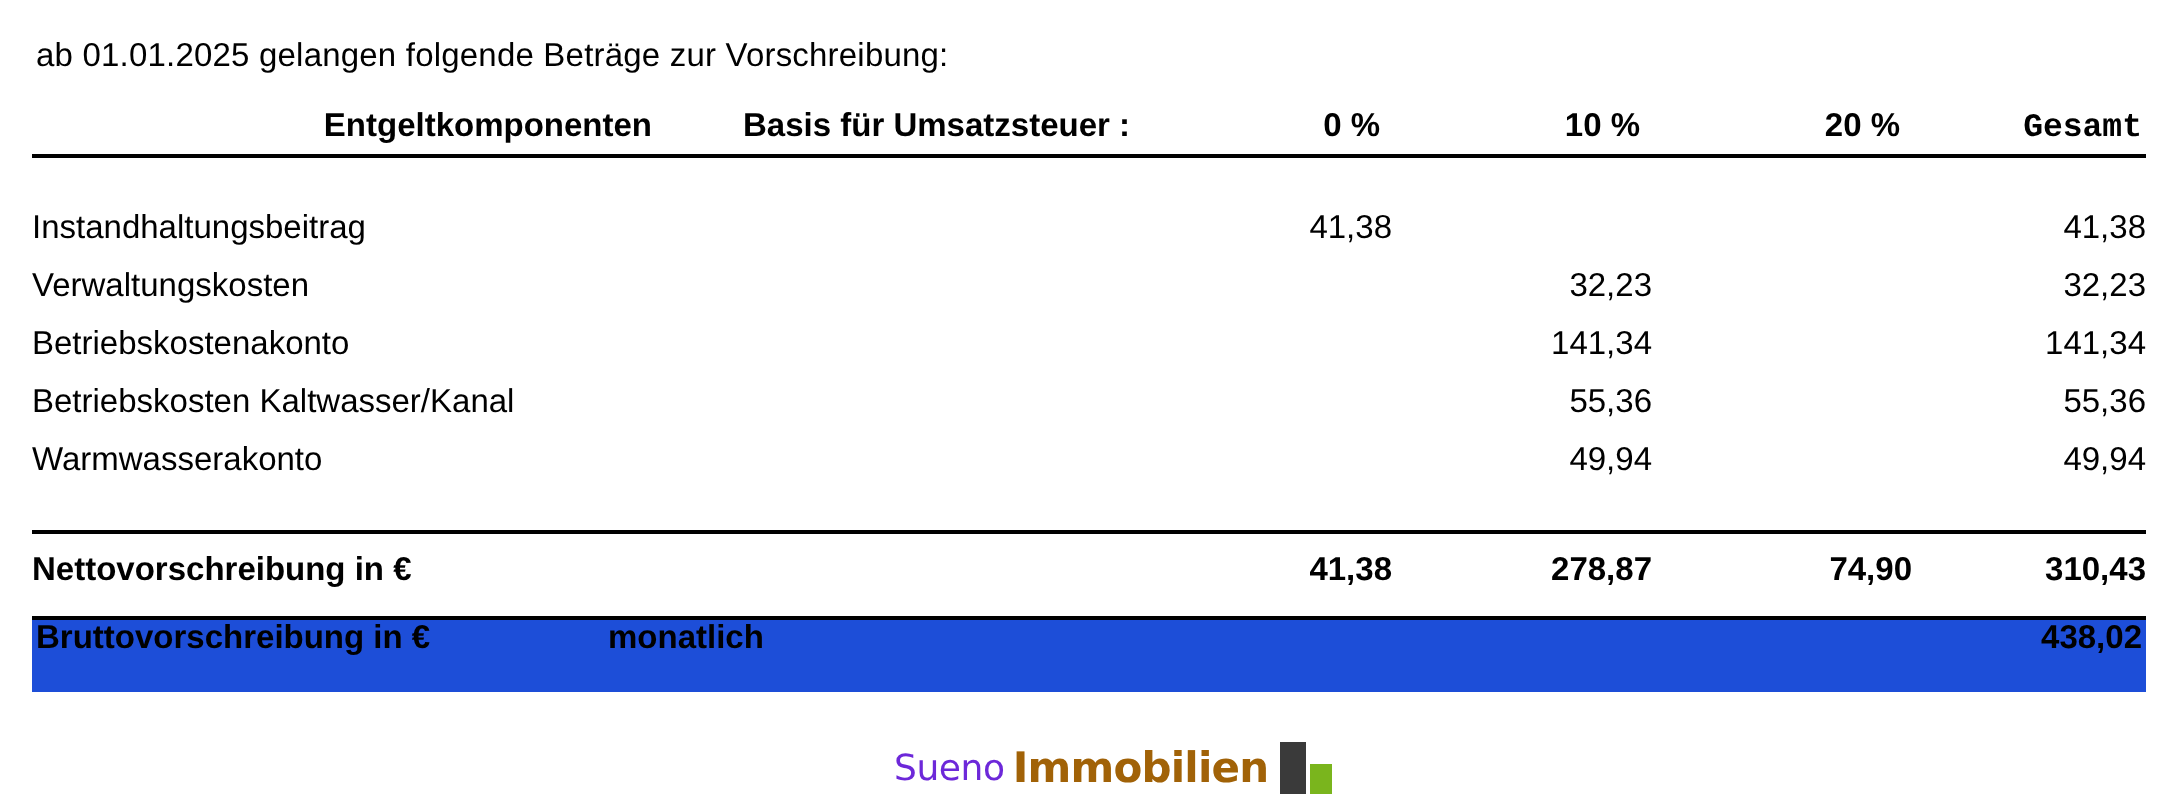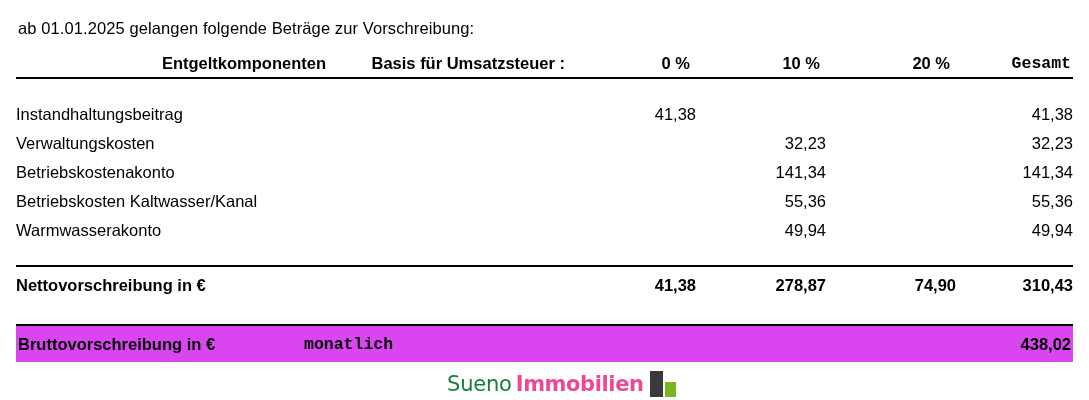--- a/index.html
+++ b/index.html
@@ -74,64 +74,62 @@
   }
   .spacer-row td {
     height: 10px;
     padding: 0;
     border: none;
   }
 
   .gross {
     position: relative;
     width: 1057px;
-    margin-top: 24px;
-    background: #d946ef;
+    margin-top: 8px;
+    background: #1d4ed8;
     border-top: 2px solid #000;
     height: 36px;
     display: flex;
-    align-items: center;
     font-weight: bold;
     font-size: 16.5px;
   }
   .gross .g-label {
     width: 288px;
     padding-left: 2px;
     box-sizing: border-box;
   }
   .gross .g-period {
     flex: 1 1 auto;
-    font-family: Liberation Mono, monospace;
   }
   .gross .g-amount {
     width: 117px;
     text-align: right;
     padding-right: 2px;
     box-sizing: border-box;
   }
 
   .logo {
     position: absolute;
     left: 447px;
     top: 368px;
     width: 196px;
     height: 32px;
     background: #ffffff;
     display: flex;
     align-items: center;
     gap: 4px;
   }
   .logo .l-sueno {
-    color: #15803d;
-    font-size: 21px;
+    color: #6d28d9;
+    font-size: 18px;
     font-family: "DejaVu Sans", sans-serif;
     letter-spacing: -0.2px;
   }
   .logo .l-immobilien {
-    color: #ec4899;
+    color: #a16207;
     font-size: 21px;
     font-weight: bold;
     font-family: "DejaVu Sans", sans-serif;
     letter-spacing: -0.4px;
   }
   .logo .l-mark {
     position: relative;
     width: 32px;
     height: 26px;
     margin-left: 2px;

